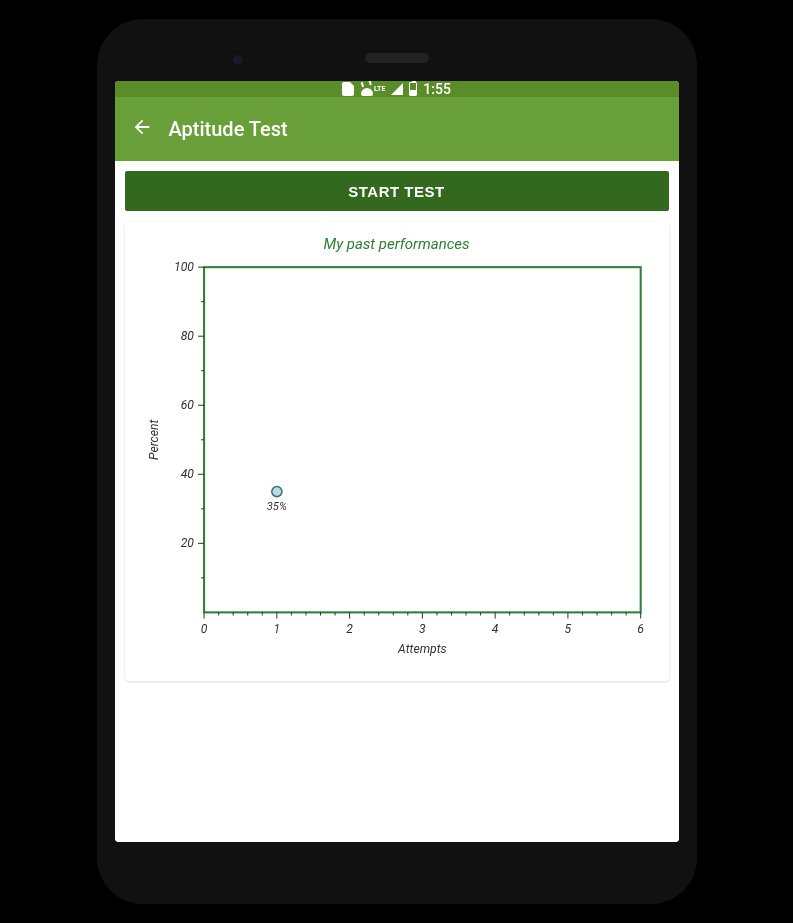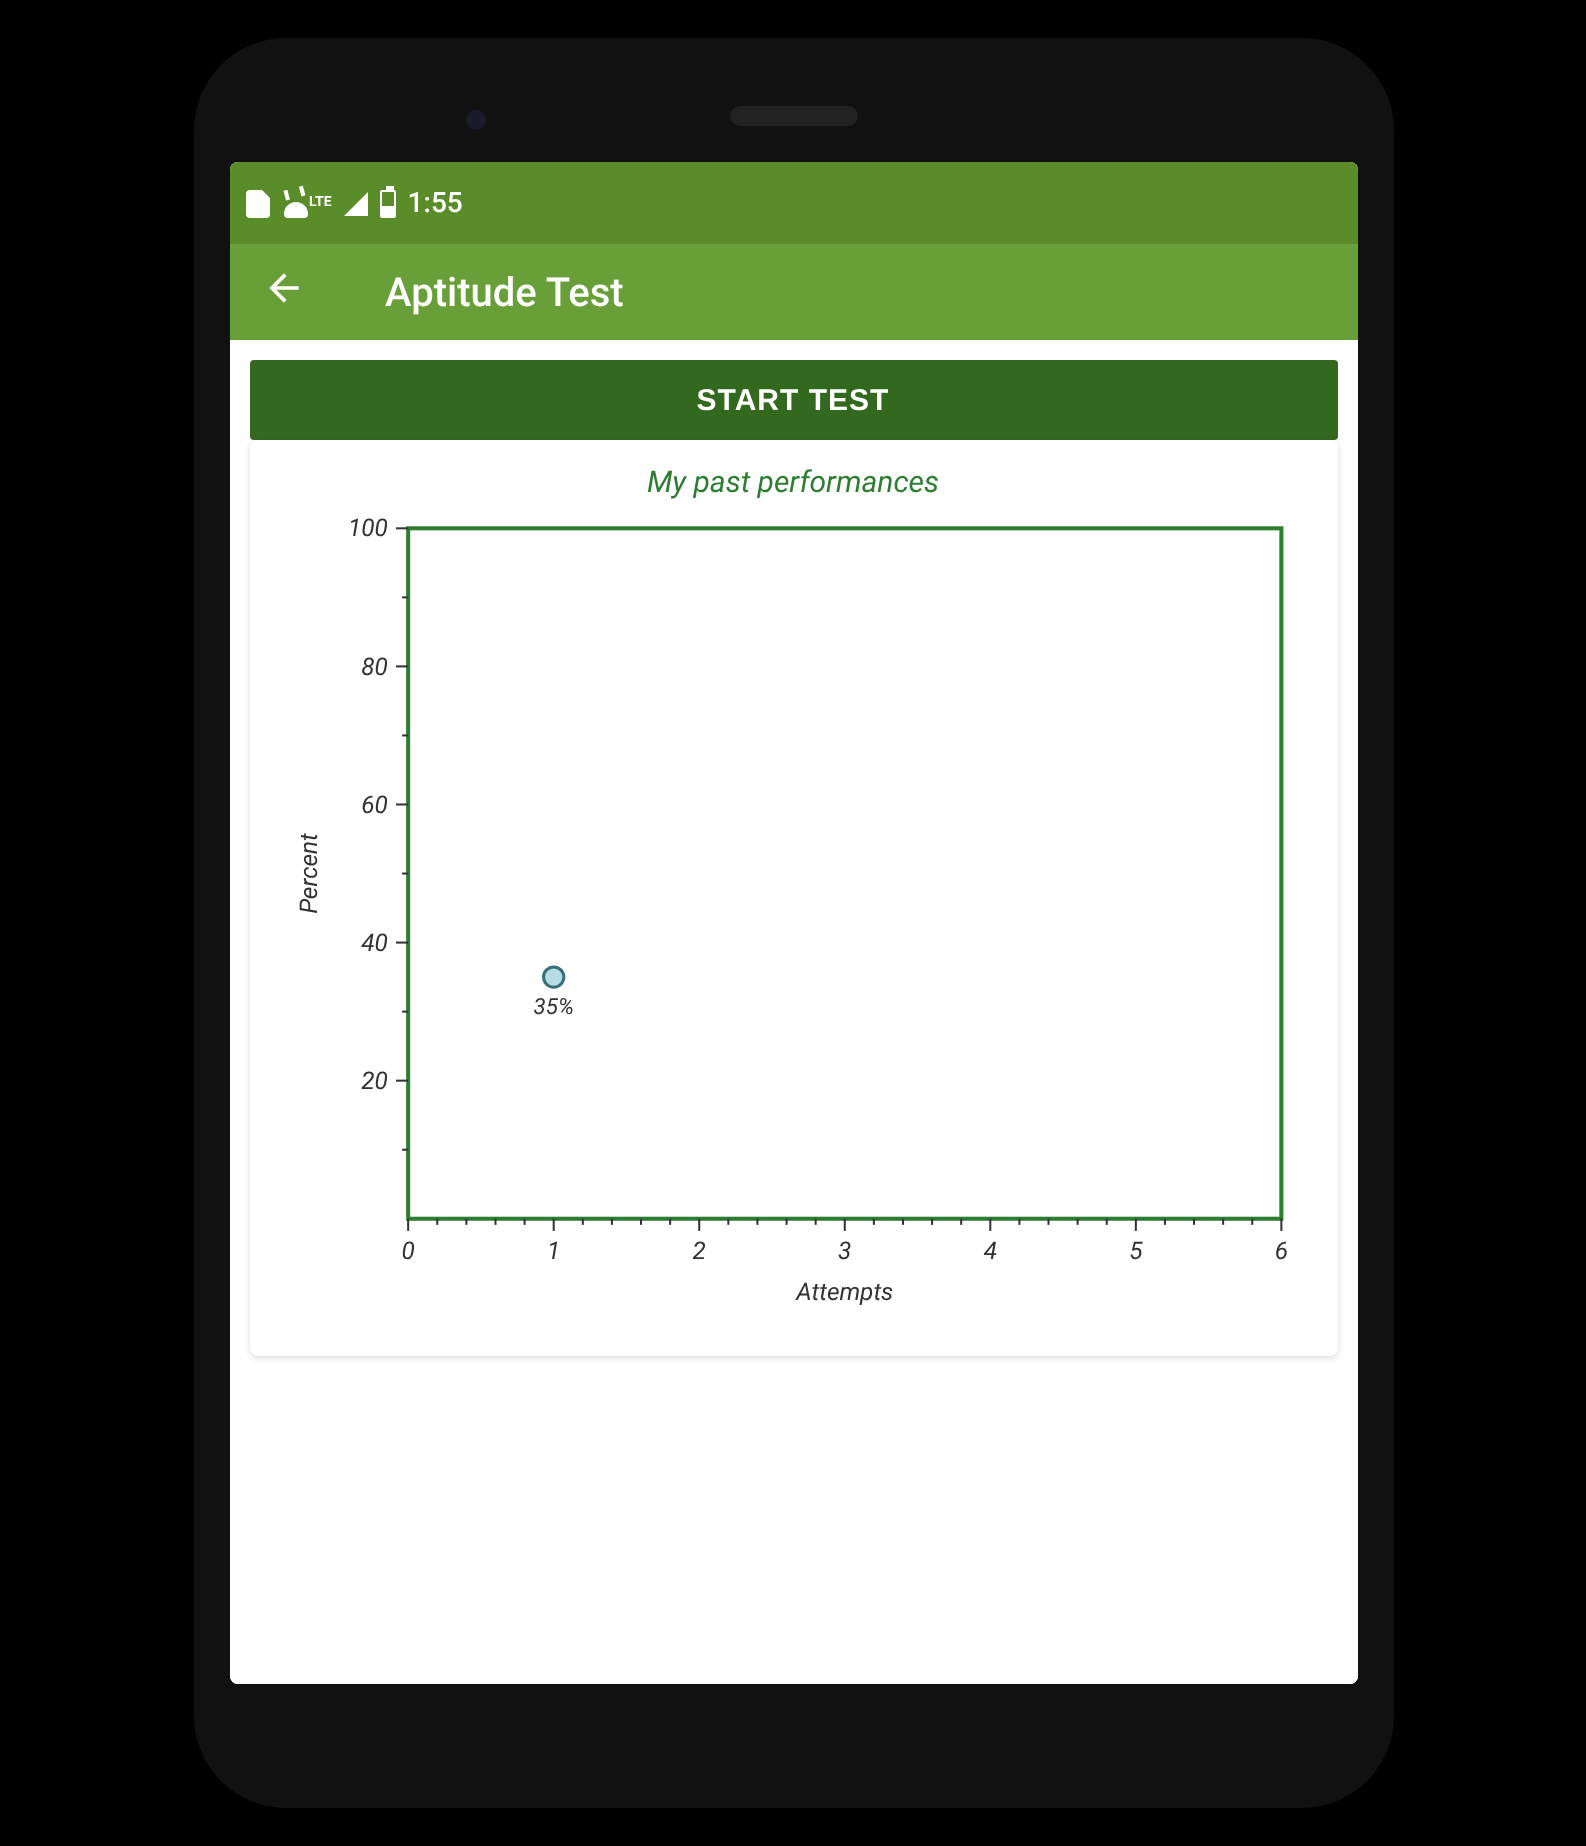--- a/index.html
+++ b/index.html
@@ -40,25 +40,25 @@
   .screen {
     width: 100%;
     height: 100%;
     background: #fff;
     border-radius: 4px;
     overflow: hidden;
     display: flex;
     flex-direction: column;
   }
   .status-bar {
-    height: 41px;
+    height: 16px;
     background: #5b8c2a;
     display: flex;
     align-items: center;
-    justify-content: flex-start;
+    justify-content: center;
     padding: 0 8px;
     color: #fff;
     font-size: 12px;
   }
   .status-left { display: flex; gap: 6px; align-items: center; }
   .status-right { display: flex; gap: 6px; align-items: center; }
   .sim-icon {
     width: 12px; height: 14px;
     background: #fff;
     border-radius: 2px;
@@ -106,36 +106,37 @@
   .batt::before {
     content: ""; position: absolute; top: -3px; left: 2px;
     width: 4px; height: 2px; background: #fff;
   }
   .batt::after {
     content: ""; position: absolute; bottom: 0; left: 0; right: 0;
     height: 40%; background: #fff;
   }
   .clock { font-size: 14px; font-weight: 500; }
   .app-bar {
-    height: 48px;
+    height: 64px;
     background: #689f38;
     display: flex;
     align-items: center;
     padding: 16px 16px;
-    gap: 40px;
+    gap: 16px;
     color: #fff;
   }
   .back-arrow svg { fill: #fff; }
   .app-title { font-size: 20px; font-weight: 500; }
   .content {
     flex: 1;
     background: #fff;
     padding: 10px;
     display: flex;
     flex-direction: column;
+    gap: 12px;
   }
   .start-btn {
     background: #33691e;
     color: #fff;
     height: 40px;
     border: none;
     font-size: 15px;
     font-weight: 600;
     letter-spacing: 0.5px;
     display: flex;

